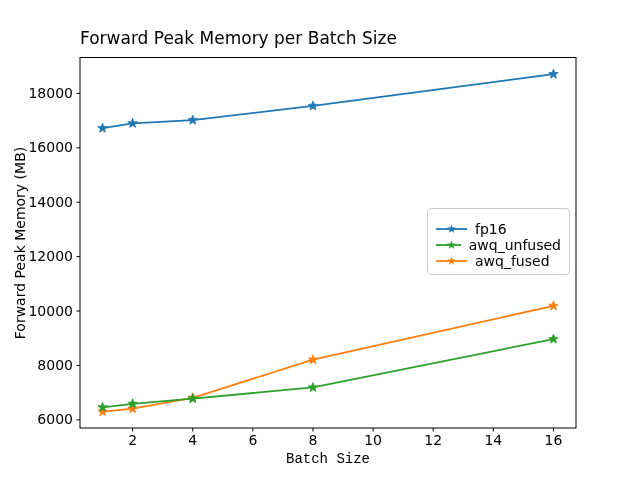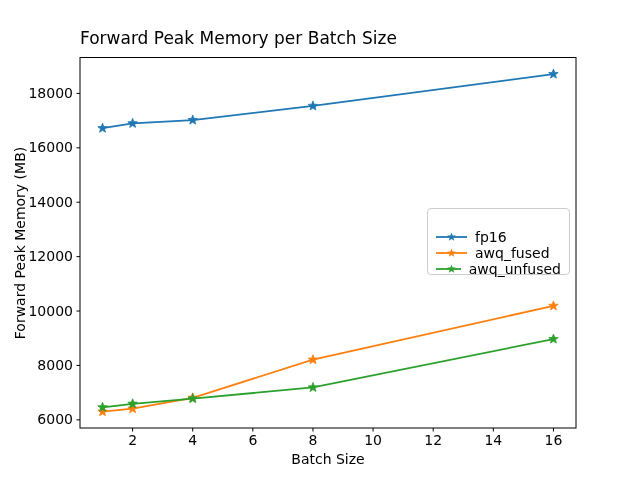--- a/index.html
+++ b/index.html
@@ -7,32 +7,32 @@
     position:relative;width:640px;height:480px;background:#ffffff;
     font-family:"DejaVu Sans","Liberation Sans",sans-serif;color:#000;overflow:hidden;
   }
   #plot-svg{position:absolute;left:0;top:0;}
   .chart-title{
     position:absolute;left:80px;top:28px;width:496px;text-align:left;
     font-size:17px;color:#000;white-space:nowrap;
   }
   .x-label{
     position:absolute;left:80px;top:451px;width:496px;text-align:center;
-    font-size:14px;color:#000;
+    font-size:14px;color:#000;font-family:Liberation Mono, monospace;
   }
   .y-label{
     position:absolute;left:20px;top:243px;transform:translate(-50%,-50%) rotate(-90deg);
     font-size:14px;color:#000;white-space:nowrap;
   }
   .tick-text{font-size:14px;fill:#000;font-family:"DejaVu Sans","Liberation Sans",sans-serif;}
   #legend{
     position:absolute;left:427px;top:208px;width:143px;height:67px;box-sizing:border-box;
     background:rgba(255,255,255,0.9);border:1px solid #cccccc;border-radius:4px;
     display:flex;flex-direction:column;justify-content:space-around;
-    padding:20px 8px;
+    padding:12px 8px;
   }
   .legend-item{display:flex;align-items:center;gap:8px;height:19px;}
   .legend-label{font-size:14px;color:#000;white-space:nowrap;}
 </style>
 </head>
 <body>
 
 <div id="figure">
   <svg id="plot-svg" width="640" height="480">
       <rect x="80" y="57.5" width="496" height="370.5" fill="none" stroke="#000000" stroke-width="1"></rect>
@@ -91,26 +91,26 @@
   <div id="legend">
       <div class="legend-item">
         <svg width="31" height="14">
           <line x1="0" y1="7" x2="31" y2="7" stroke="#1f77b4" stroke-width="1.8"></line>
           <path d="M15.50 2.40L16.62 5.46L19.87 5.58L17.31 7.59L18.20 10.72L15.50 8.90L12.80 10.72L13.69 7.59L11.13 5.58L14.38 5.46Z" fill="#1f77b4"></path>
         </svg>
         <span class="legend-label">fp16</span>
       </div>
       <div class="legend-item">
         <svg width="31" height="14">
+          <line x1="0" y1="7" x2="31" y2="7" stroke="#2ca02c" stroke-width="1.8"></line>
+          <path d="M15.50 2.40L16.62 5.46L19.87 5.58L17.31 7.59L18.20 10.72L15.50 8.90L12.80 10.72L13.69 7.59L11.13 5.58L14.38 5.46Z" fill="#2ca02c"></path>
+        </svg>
+        <span class="legend-label">awq_unfused</span>
+      </div>
+      <div class="legend-item">
+        <svg width="31" height="14">
           <line x1="0" y1="7" x2="31" y2="7" stroke="#ff7f0e" stroke-width="1.8"></line>
           <path d="M15.50 2.40L16.62 5.46L19.87 5.58L17.31 7.59L18.20 10.72L15.50 8.90L12.80 10.72L13.69 7.59L11.13 5.58L14.38 5.46Z" fill="#ff7f0e"></path>
         </svg>
         <span class="legend-label">awq_fused</span>
       </div>
-      <div class="legend-item">
-        <svg width="31" height="14">
-          <line x1="0" y1="7" x2="31" y2="7" stroke="#2ca02c" stroke-width="1.8"></line>
-          <path d="M15.50 2.40L16.62 5.46L19.87 5.58L17.31 7.59L18.20 10.72L15.50 8.90L12.80 10.72L13.69 7.59L11.13 5.58L14.38 5.46Z" fill="#2ca02c"></path>
-        </svg>
-        <span class="legend-label">awq_unfused</span>
-      </div>
     </div>
 </div>
 
 </body></html>

